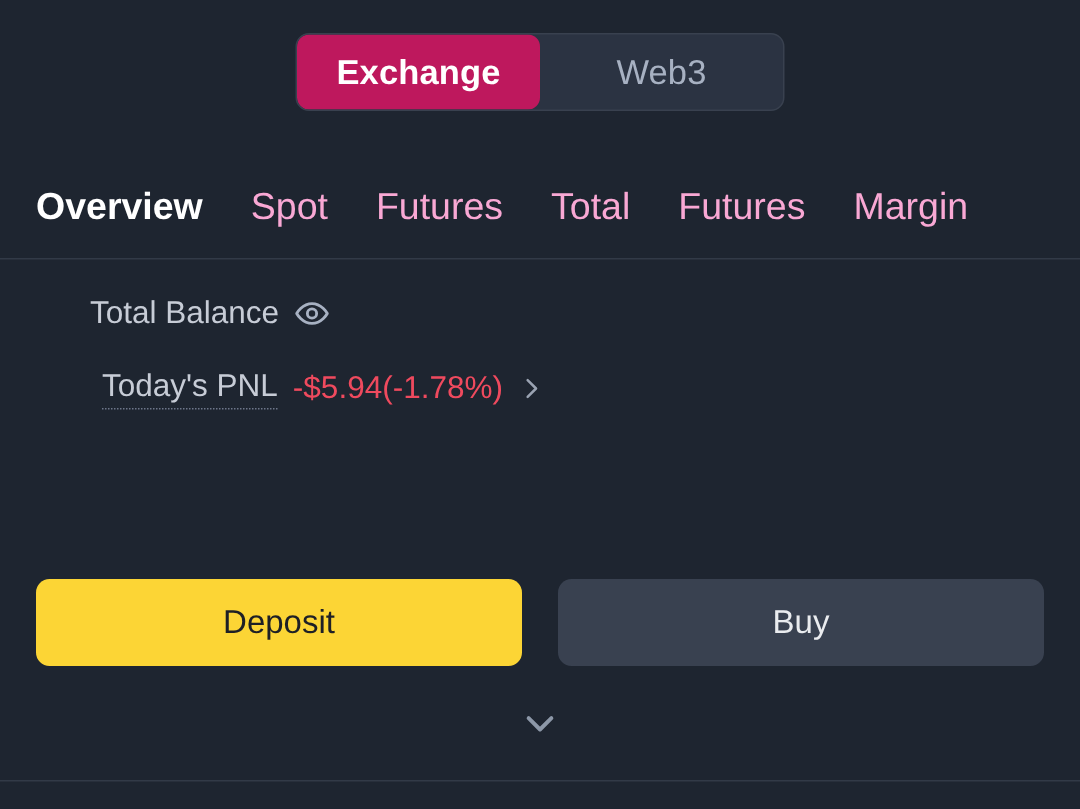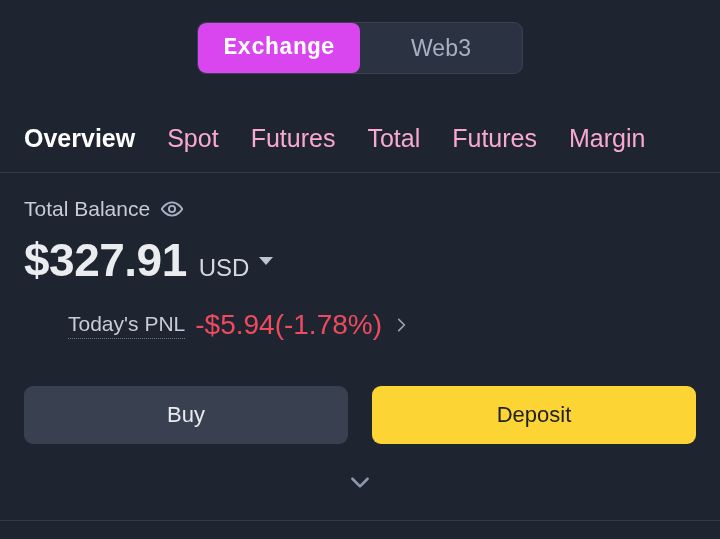--- a/index.html
+++ b/index.html
@@ -48,25 +48,24 @@
     display: flex;
     align-items: center;
     justify-content: center;
     width: 162px;
     font-size: 23px;
     letter-spacing: .1px;
     cursor: pointer;
     user-select: none;
   }
   .seg-item.active {
-    background: #d946ef;
+    background: #be185d;
     color: #ffffff;
     font-weight: 700;
     border-radius: 8px;
-    font-family: Liberation Mono, monospace;
   }
   .seg-item.inactive {
     color: #a7b1c2;
     font-weight: 400;
   }
 
   
   .tabs {
     position: absolute;
     left: 0;
@@ -111,20 +110,21 @@
     width: 720px;
     padding: 0 24px;
     box-sizing: border-box;
   }
   .balance-label-row {
     display: flex;
     align-items: center;
     gap: 10px;
     margin-top: 22px;
     height: 28px;
+    margin-left: 36px;
   }
   .balance-label {
     font-size: 21px;
     color: #c7ccd6;
   }
   .eye-icon {
     width: 24px;
     height: 24px;
     display: block;
     cursor: pointer;
@@ -169,21 +169,21 @@
     margin-left: 44px;
   }
   .pnl-label {
     font-size: 21px;
     color: #c7ccd6;
     border-bottom: 1px dotted #6d7689;
     padding-bottom: 2px;
     cursor: pointer;
   }
   .pnl-value {
-    font-size: 28px;
+    font-size: 21px;
     color: #ef4a5e;
   }
   .chev-right {
     width: 18px;
     height: 18px;
     cursor: pointer;
   }
 
   
   .actions {
@@ -255,38 +255,33 @@
   <div class="balance-section">
 
     <div class="balance-label-row">
       <span class="balance-label">Total Balance</span>
       <svg class="eye-icon" viewBox="0 0 24 24" fill="none">
         <path d="M1.8 12S5.4 5.4 12 5.4 22.2 12 22.2 12 18.6 18.6 12 18.6 1.8 12 1.8 12Z" stroke="#a7b1c2" stroke-width="1.9" stroke-linejoin="round"></path>
         <circle cx="12" cy="12" r="3.1" stroke="#a7b1c2" stroke-width="1.9"></circle>
       </svg>
     </div>
 
-    <div class="amount-row">
-      <span class="amount">$327.91</span>
-      <span class="currency">USD</span>
-      <span class="caret-down"></span>
-    </div>
 
     <div class="pnl-row">
       <span class="pnl-label">Today's PNL</span>
       <span class="pnl-value">-$5.94(-1.78%)</span>
       <svg class="chev-right" viewBox="0 0 24 24" fill="none">
         <path d="M9 4.5 16.5 12 9 19.5" stroke="#9aa3b2" stroke-width="2.2" stroke-linecap="round" stroke-linejoin="round"></path>
       </svg>
     </div>
   </div>
 
   <div class="actions">
+    <button class="btn btn-deposit">Deposit</button>
     <button class="btn btn-buy">Buy</button>
-    <button class="btn btn-deposit">Deposit</button>
   </div>
 
   <div class="expand-wrap">
     <svg class="chev-down" viewBox="0 0 24 24" fill="none">
       <path d="M5 9 12 16 19 9" stroke="#8d98a8" stroke-width="2.4" stroke-linecap="round" stroke-linejoin="round"></path>
     </svg>
   </div>
 
   <div class="divider bottom-rule"></div>
 

